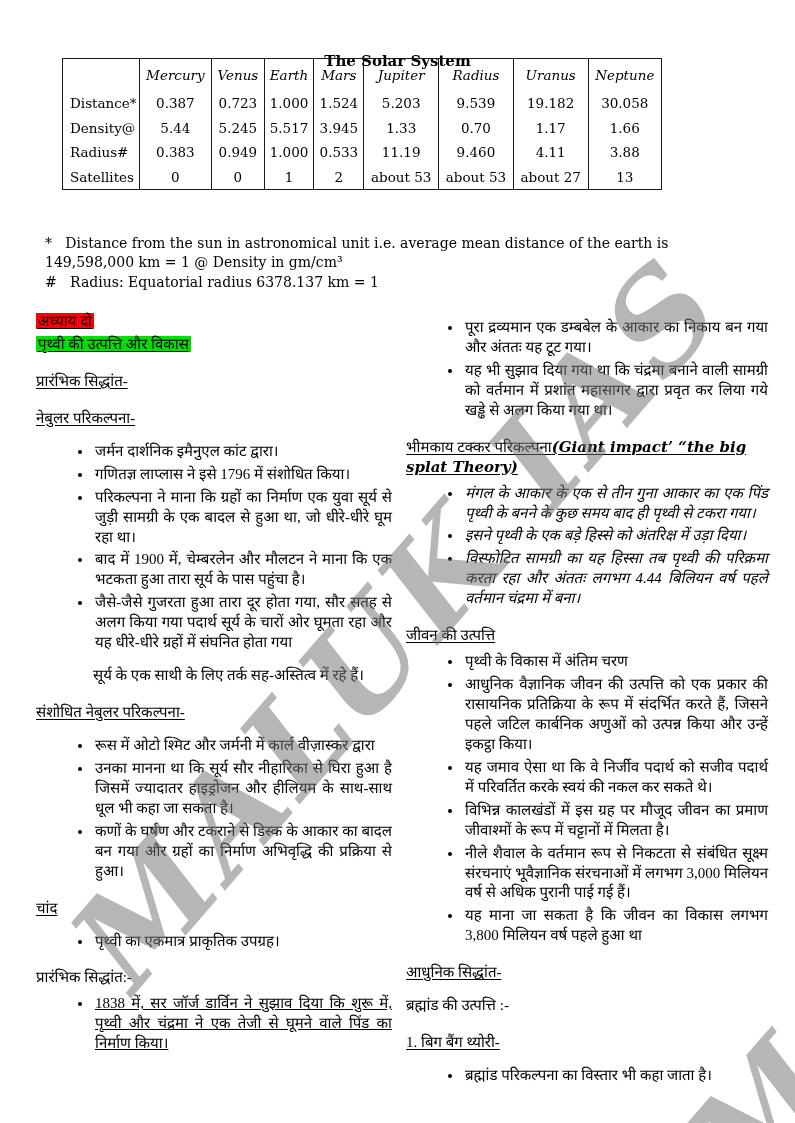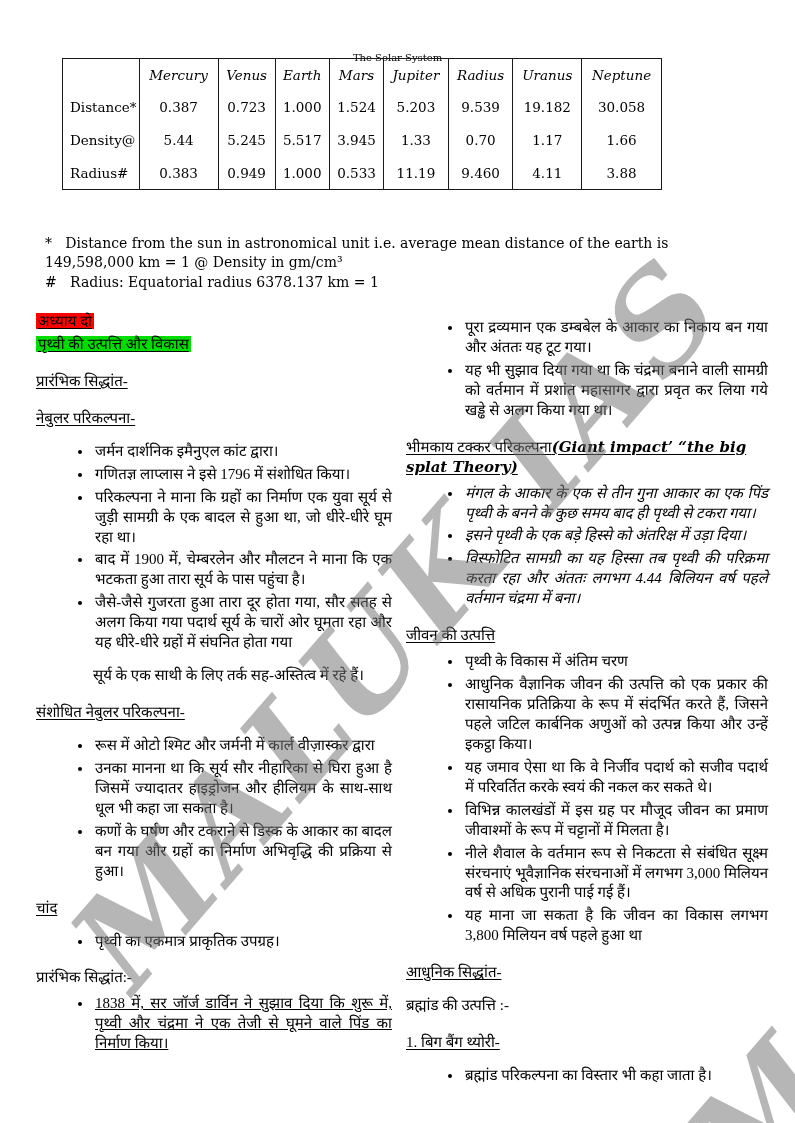--- a/index.html
+++ b/index.html
@@ -8,21 +8,21 @@
     width:795px;height:1123px;
     margin:0 auto;
     background:#ffffff;
     overflow:hidden;
     font-family:"DejaVu Serif","Liberation Serif",serif;
     color:#000;
   }
   
   .doc-title{
     position:absolute;top:52px;left:0;width:795px;
-    text-align:center;font-weight:normal;font-size:10px;
+    text-align:center;font-weight:bold;font-size:15px;
   }
   table.solar{
     position:absolute;left:62px;top:58px;
     width:600px;height:132px;
     border-collapse:collapse;
     font-size:13.5px;
   }
   table.solar,table.solar td,table.solar th{
     border-left:1.6px solid #1a1a1a;
     border-right:1.6px solid #1a1a1a;
@@ -159,20 +159,31 @@
             <td class="rowlabel">Radius#</td>
             <td>0.383</td>
             <td>0.949</td>
             <td>1.000</td>
             <td>0.533</td>
             <td>11.19</td>
             <td>9.460</td>
             <td>4.11</td>
             <td>3.88</td>
           </tr>
+          <tr>
+            <td class="rowlabel">Satellites</td>
+            <td>0</td>
+            <td>0</td>
+            <td>1</td>
+            <td>2</td>
+            <td>about 53</td>
+            <td>about 53</td>
+            <td>about 27</td>
+            <td>13</td>
+          </tr>
         </tbody>
     </table>
 
     <div class="notes">
       <div class="note-line">*   Distance from the sun in astronomical unit i.e. average mean distance of the earth is 149,598,000 km = 1 @ Density in gm/cm³</div>
       <div class="note-line">#   Radius: Equatorial radius 6378.137 km = 1</div>
     </div>
 
     <div class="col col-left">
         <div class="heading hl hl-red"><span class="hl-span">अध्याय दो</span></div>

